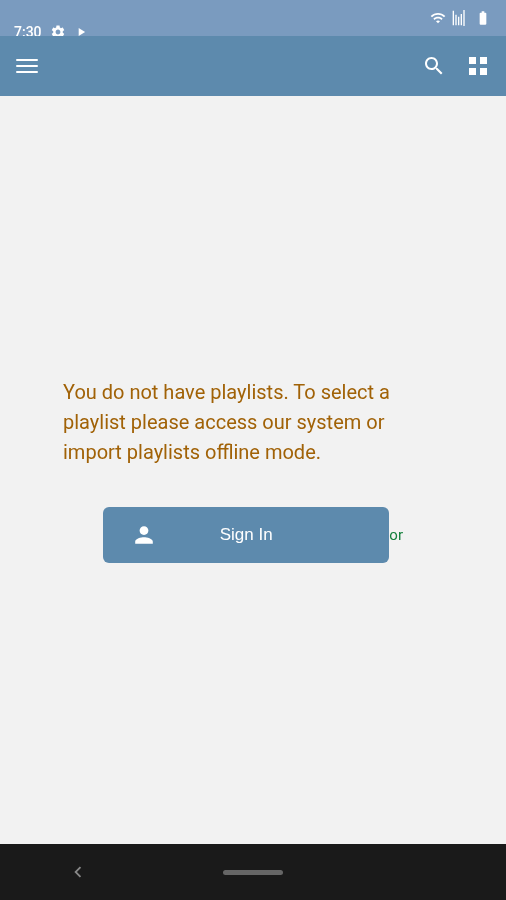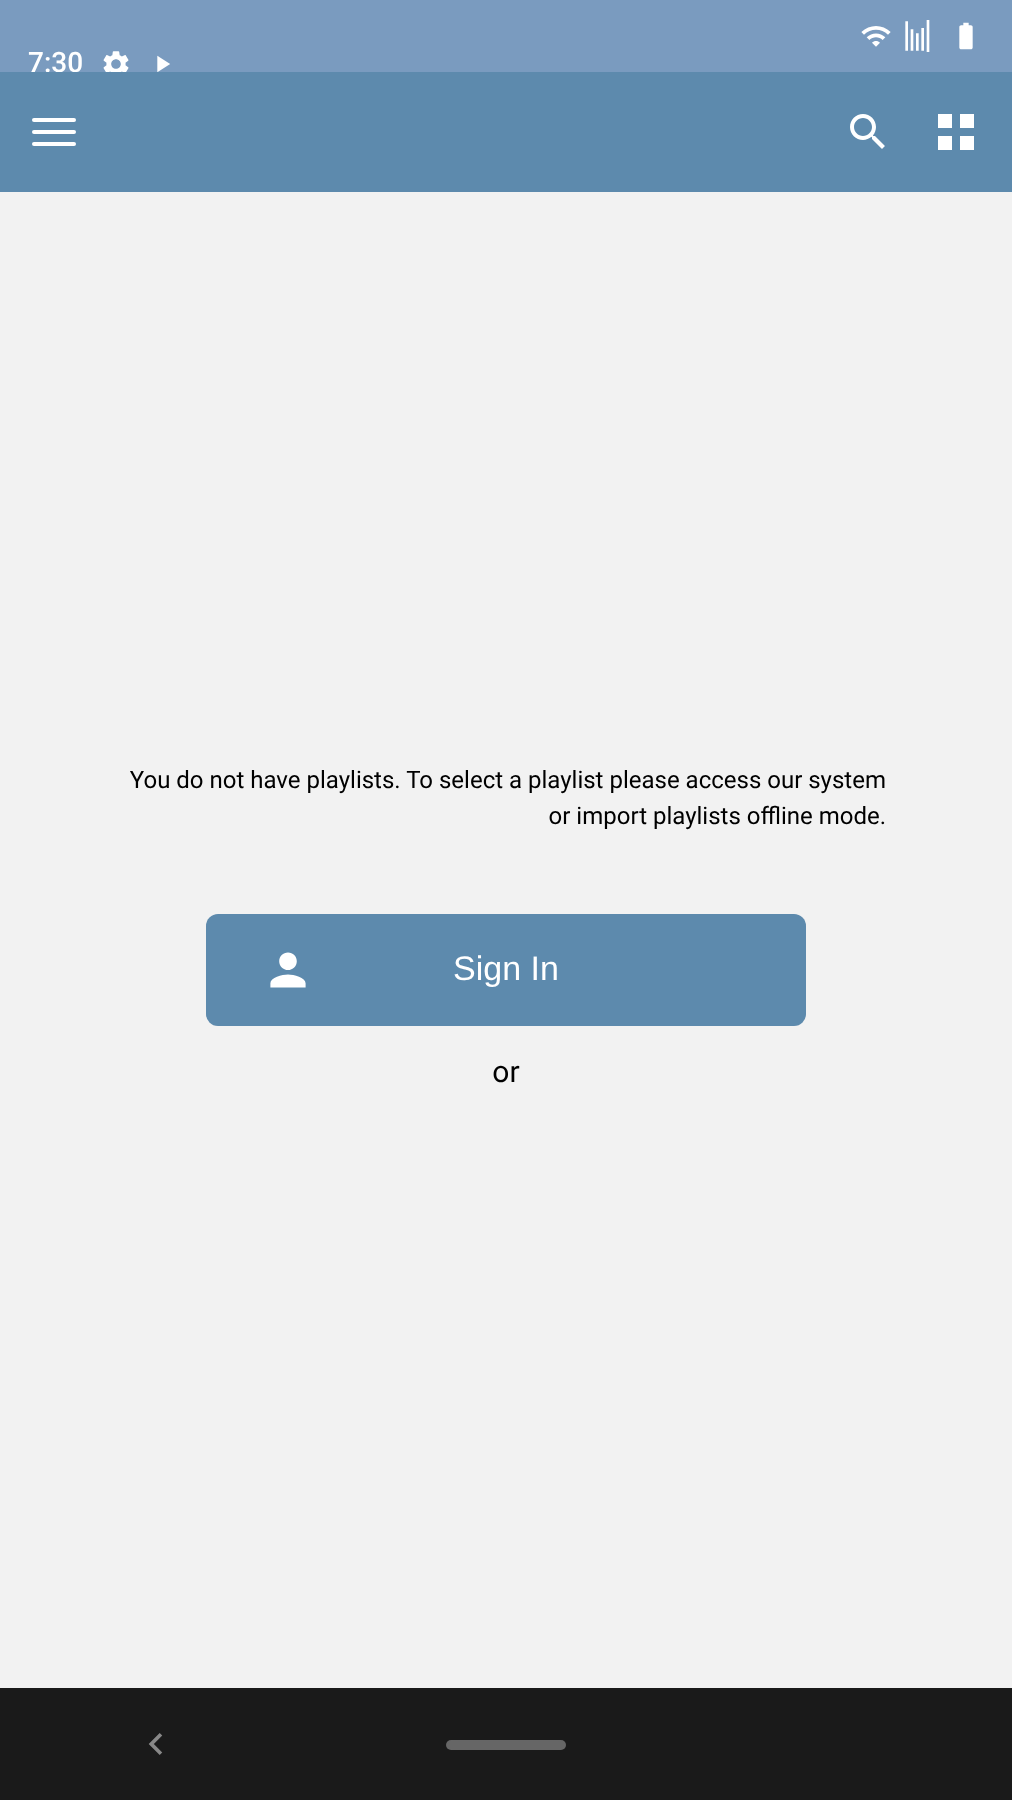--- a/index.html
+++ b/index.html
@@ -100,31 +100,31 @@
       flex: 1;
       background: #f2f2f2;
       display: flex;
       flex-direction: column;
       align-items: center;
       justify-content: center;
       padding: 20px;
     }
 
     .empty-message {
-      text-align: right;
-      color: #000000;
-      font-size: 12px;
+      text-align: left;
+      color: #a16207;
+      font-size: 20px;
       line-height: 1.5;
       margin-bottom: 40px;
       max-width: 380px;
     }
 
     .buttons-container {
       display: flex;
-      flex-direction: column;
+      flex-direction: row;
       align-items: center;
       width: 300px;
       gap: 0;
     }
 
     .btn {
       width: 100%;
       height: 56px;
       border: none;
       border-radius: 6px;
@@ -149,21 +149,21 @@
       flex-shrink: 0;
     }
 
     .btn-label {
       flex: 1;
       text-align: center;
       margin-right: 50px;
     }
 
     .or-text {
-      color: #000000;
+      color: #15803d;
       font-size: 15px;
       text-align: center;
       padding: 14px 0;
     }
 
     
     .bottom-bar {
       background: #1a1a1a;
       height: 56px;
       display: flex;

